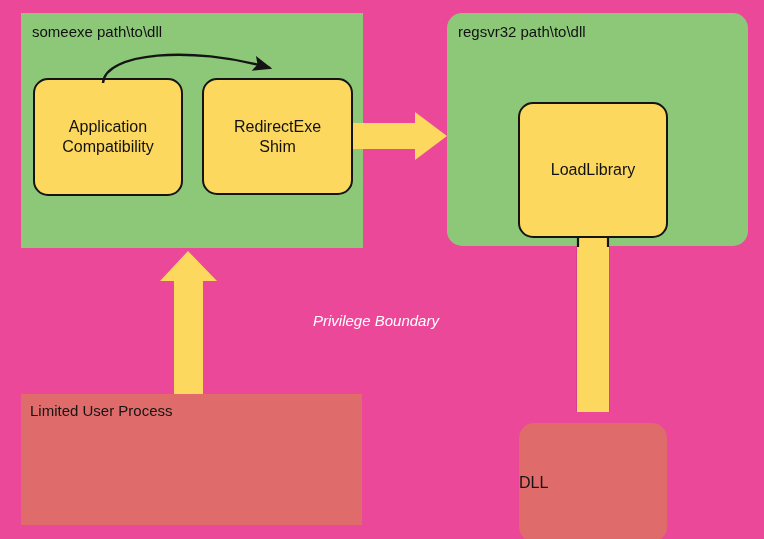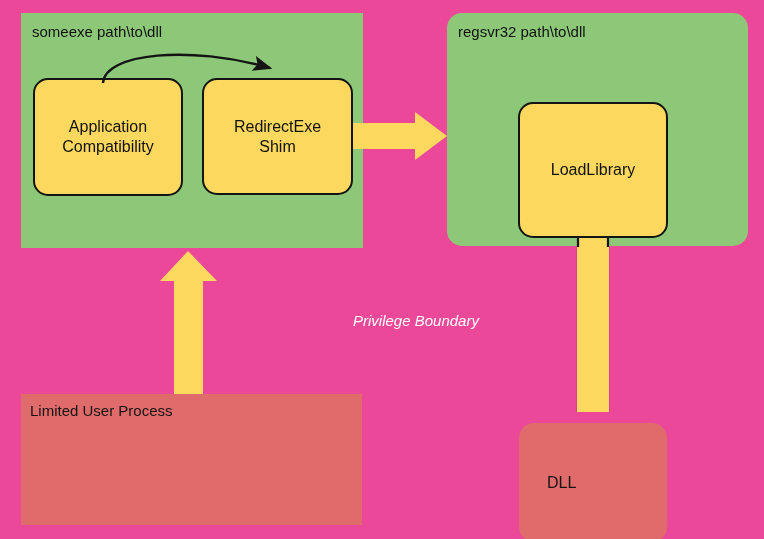--- a/index.html
+++ b/index.html
@@ -60,21 +60,20 @@
   }
   #node-appcompat   { left: 33px;  top: 78px; width: 150px; height: 118px; }
   #node-redirectexe { left: 202px; top: 78px; width: 151px; height: 117px; }
   #node-loadlibrary { left: 518px; top: 78px; width: 150px; height: 136px; margin-top: 24px; }
 
   
   .redbox {
     position: absolute;
     background: #e06b6b;
     z-index: 5;
-    padding-left: 28px;
   }
   #box-limited-user {
     left: 21px; top: 394px; width: 341px; height: 131px;
     border-radius: 0;
   }
   #box-limited-user .redbox-label {
     position: absolute;
     left: 9px; top: 8px;
     font-size: 15px;
     color: #141414;
@@ -93,21 +92,20 @@
   
   #privilege-boundary {
     position: absolute;
     left: 313px;
     top: 312px;
     font-size: 15px;
     font-style: italic;
     color: #ffffff;
     white-space: nowrap;
     z-index: 6;
-    margin-left: 40px;
   }
 </style>
 </head>
 <body>
 
 <div id="canvas">
 
   <div class="proc-box" id="proc-left">
     <div class="proc-label">someexe path\to\dll</div>
   </div>

